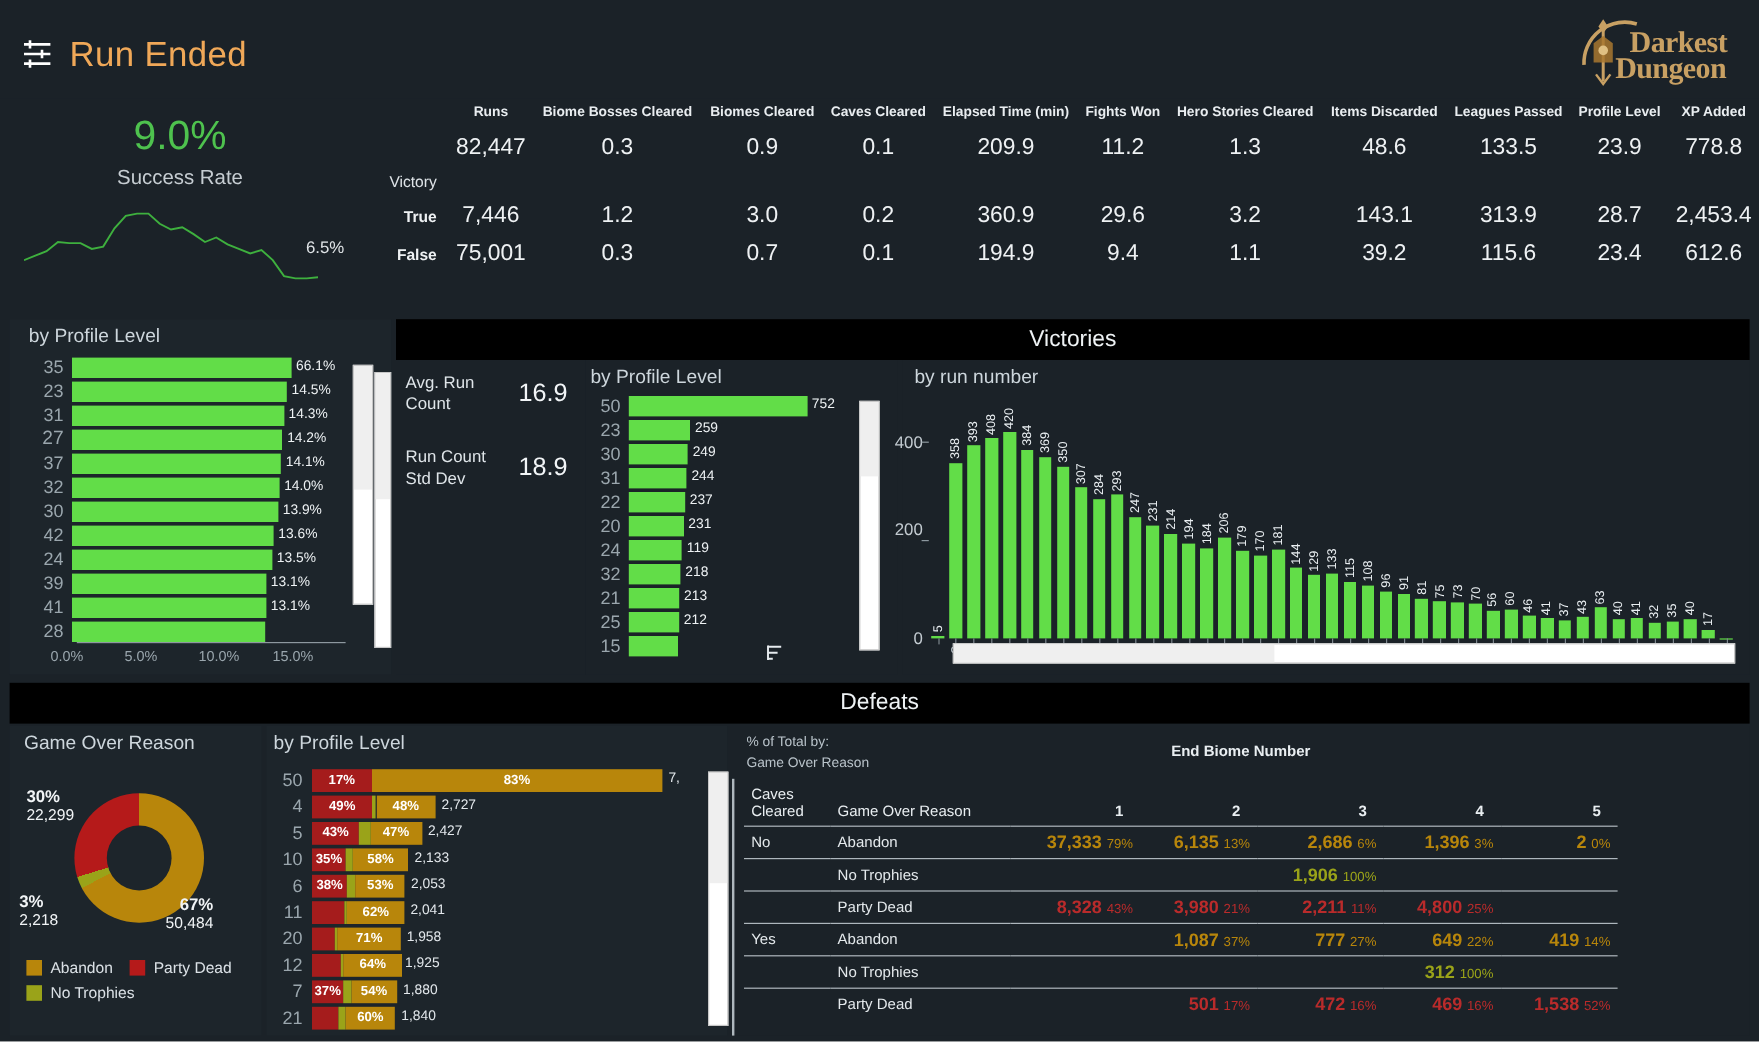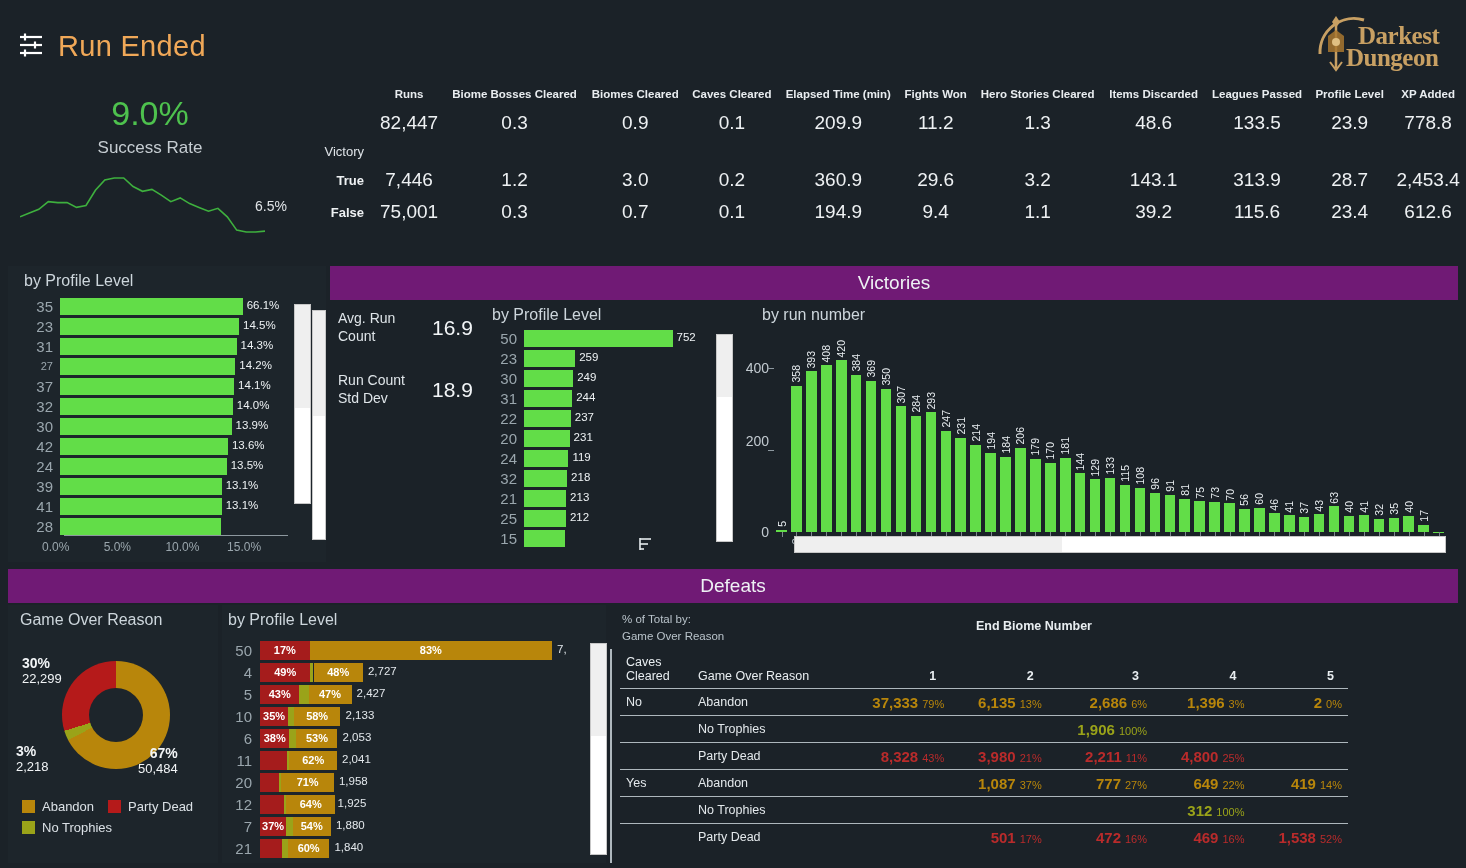--- a/index.html
+++ b/index.html
@@ -77,21 +77,21 @@
     font-size: 13px; font-weight: bold; text-align: right; color: #eef1f3;
     padding-right: 10px; width: 74px;
   }
   .summary .victory-hdr {
     font-size: 13px; color: #dfe4e8; text-align: right; padding-right: 10px;
   }
   .col-lbl { width: 74px; }
 
   
   .banner {
-    position: absolute; height: 34px; background: #701a75;
+    position: absolute; height: 34px; background: #000000;
     color: #eef2f4; font-size: 19px; text-align: center; line-height: 34px;
   }
   #banner-victories { left: 330px; top: 266px; width: 1128px; }
   #banner-defeats   { left: 8px;   top: 569px; width: 1450px; }
 
   
   .panel { position: absolute; background: #1d252b; }
   .panel-title { font-size: 16px; color: #cdd6dc; padding: 6px 0 0 16px; }
 
   
@@ -342,21 +342,21 @@
           </div>
         </div>
         <div class="hbar-row" style="height:20px">
           <div class="hbar-cat" style="width:48px;font-size:15px">31</div>
           <div class="hbar-track">
             <div class="hbar-fill" style="width:176.5px;background:#62dd48"></div>
             <span class="hbar-lbl" style="left:176.5px">14.3%</span>
           </div>
         </div>
         <div class="hbar-row" style="height:20px">
-          <div class="hbar-cat" style="width:48px;font-size:11px">27</div>
+          <div class="hbar-cat" style="width:48px;font-size:16px">27</div>
           <div class="hbar-track">
             <div class="hbar-fill" style="width:175.3px;background:#62dd48"></div>
             <span class="hbar-lbl" style="left:175.3px">14.2%</span>
           </div>
         </div>
         <div class="hbar-row" style="height:20px">
           <div class="hbar-cat" style="width:48px;font-size:15px">37</div>
           <div class="hbar-track">
             <div class="hbar-fill" style="width:174.1px;background:#62dd48"></div>
             <span class="hbar-lbl" style="left:174.1px">14.1%</span>

